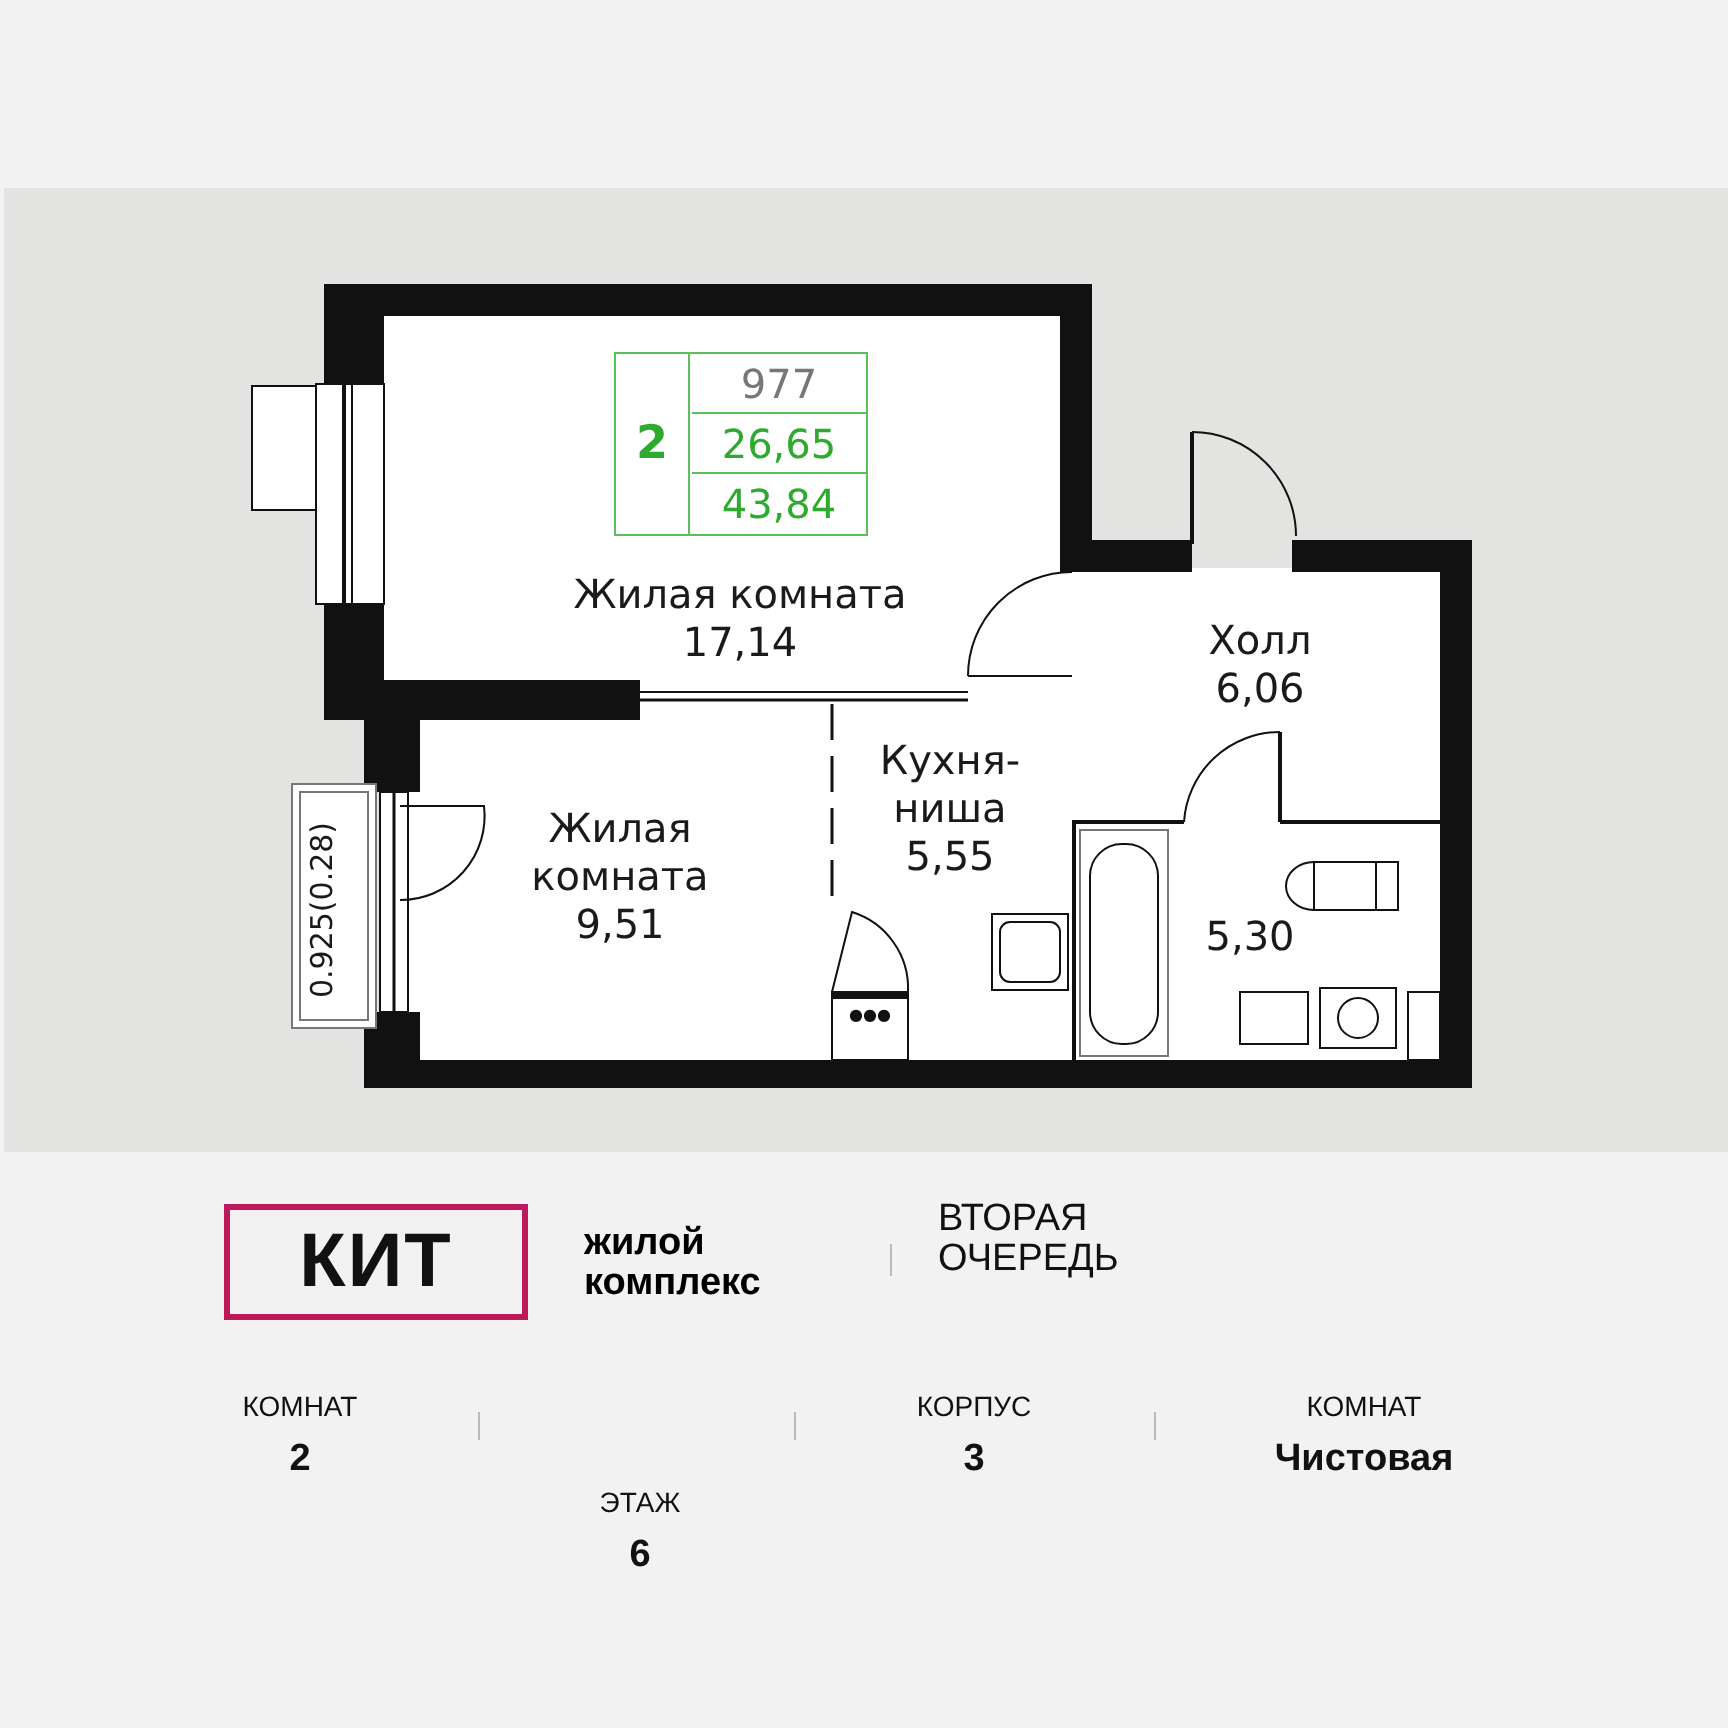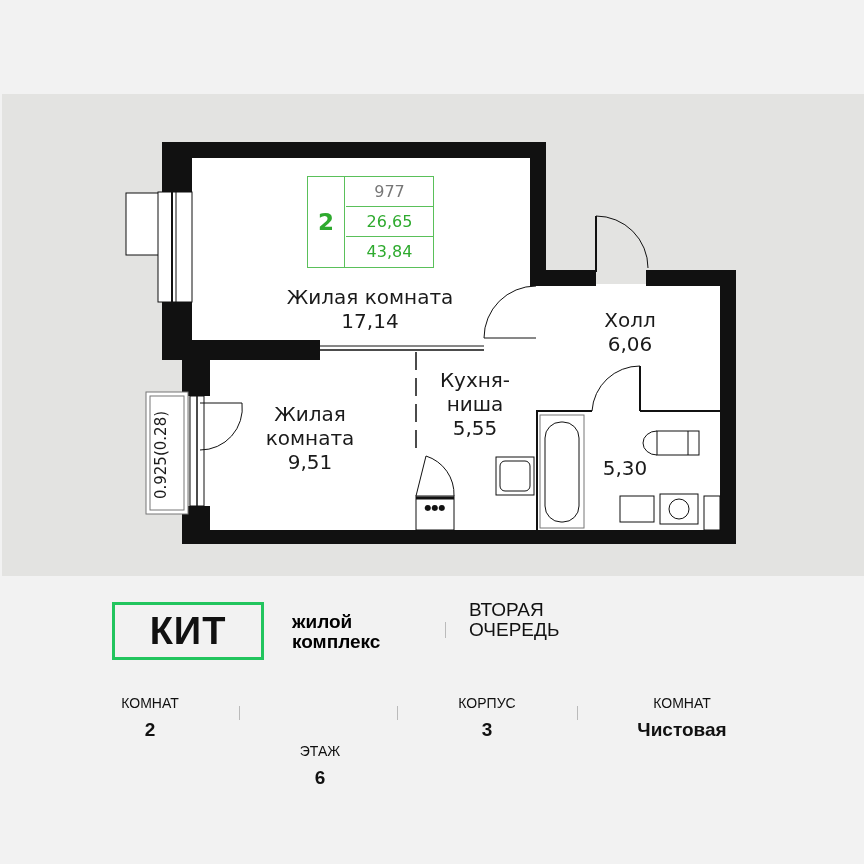--- a/index.html
+++ b/index.html
@@ -2,27 +2,27 @@
 <html><head>
 <meta charset="utf-8">
 <style>
   html, body { margin:0; padding:0; }
   body { width:864px; height:864px; background:#f2f2f2; position:relative; overflow:hidden; font-family:"DejaVu Sans", sans-serif; }
   .plan-panel { position:absolute; left:2px; top:94px; width:862px; height:482px; background:#e3e3e1; }
   .plan-svg { position:absolute; left:0; top:0; }
   .room-label { position:absolute; text-align:center; color:#1a1a1a; font-size:20px; line-height:24px; font-family:"DejaVu Sans", sans-serif; }
   .info-box { position:absolute; left:307px; top:176px; width:125px; height:90px; border:1.5px solid #5ac05a; background:#fff; }
   .info-rooms { position:absolute; left:0; top:0; width:36px; height:90px; display:flex; align-items:center; justify-content:center; color:#2eaa2e; font-weight:bold; font-size:23px; border-right:1.5px solid #5ac05a; }
-  .info-row { position:absolute; left:38px; width:87px; height:29px; display:flex; align-items:center; justify-content:center; font-size:16px; }
+  .info-row { position:absolute; left:38px; width:87px; height:29px; display:flex; align-items:center; justify-content:center; font-size:20px; }
   .r1 { top:0; color:#777; border-bottom:1.5px solid #5ac05a; }
   .r2 { top:30px; color:#2eaa2e; border-bottom:1.5px solid #5ac05a; }
   .r3 { top:60px; color:#2eaa2e; }
   .balcony-label { position:absolute; left:146px; top:400px; width:30px; height:110px; }
   .balcony-label span { position:absolute; left:50%; top:50%; transform:translate(-50%,-50%) rotate(-90deg); white-space:nowrap; font-size:15px; color:#1a1a1a; }
-  .logo-box { position:absolute; left:112px; top:602px; width:152px; height:58px; border:3px solid #22c55e; box-sizing:border-box; display:flex; align-items:center; justify-content:center; font-family:"Liberation Sans", sans-serif; font-weight:bold; font-size:38px; letter-spacing:1px; color:#111; }
+  .logo-box { position:absolute; left:112px; top:602px; width:152px; height:58px; border:3px solid #be185d; box-sizing:border-box; display:flex; align-items:center; justify-content:center; font-family:"Liberation Sans", sans-serif; font-weight:bold; font-size:38px; letter-spacing:1px; color:#111; }
   .logo-sub { position:absolute; left:292px; top:612px; font-family:"Liberation Sans", sans-serif; font-weight:bold; font-size:19px; line-height:20px; color:#000000; }
   .logo-sep { position:absolute; left:445px; top:622px; width:1px; height:16px; background:#bbb; }
   .queue { position:absolute; left:469px; top:600px; font-family:"Liberation Sans", sans-serif; font-size:19px; line-height:20px; color:#111; }
   .stat { position:absolute; top:694px; text-align:center; font-family:"Liberation Sans", sans-serif; }
   .stat .lbl { font-size:14px; color:#111; line-height:18px; }
   .stat .val { font-size:19px; font-weight:bold; color:#111; line-height:28px; margin-top:4px; }
   .stat-sep { position:absolute; top:706px; width:1px; height:14px; background:#bbb; }
 </style>
 </head>
 <body>

